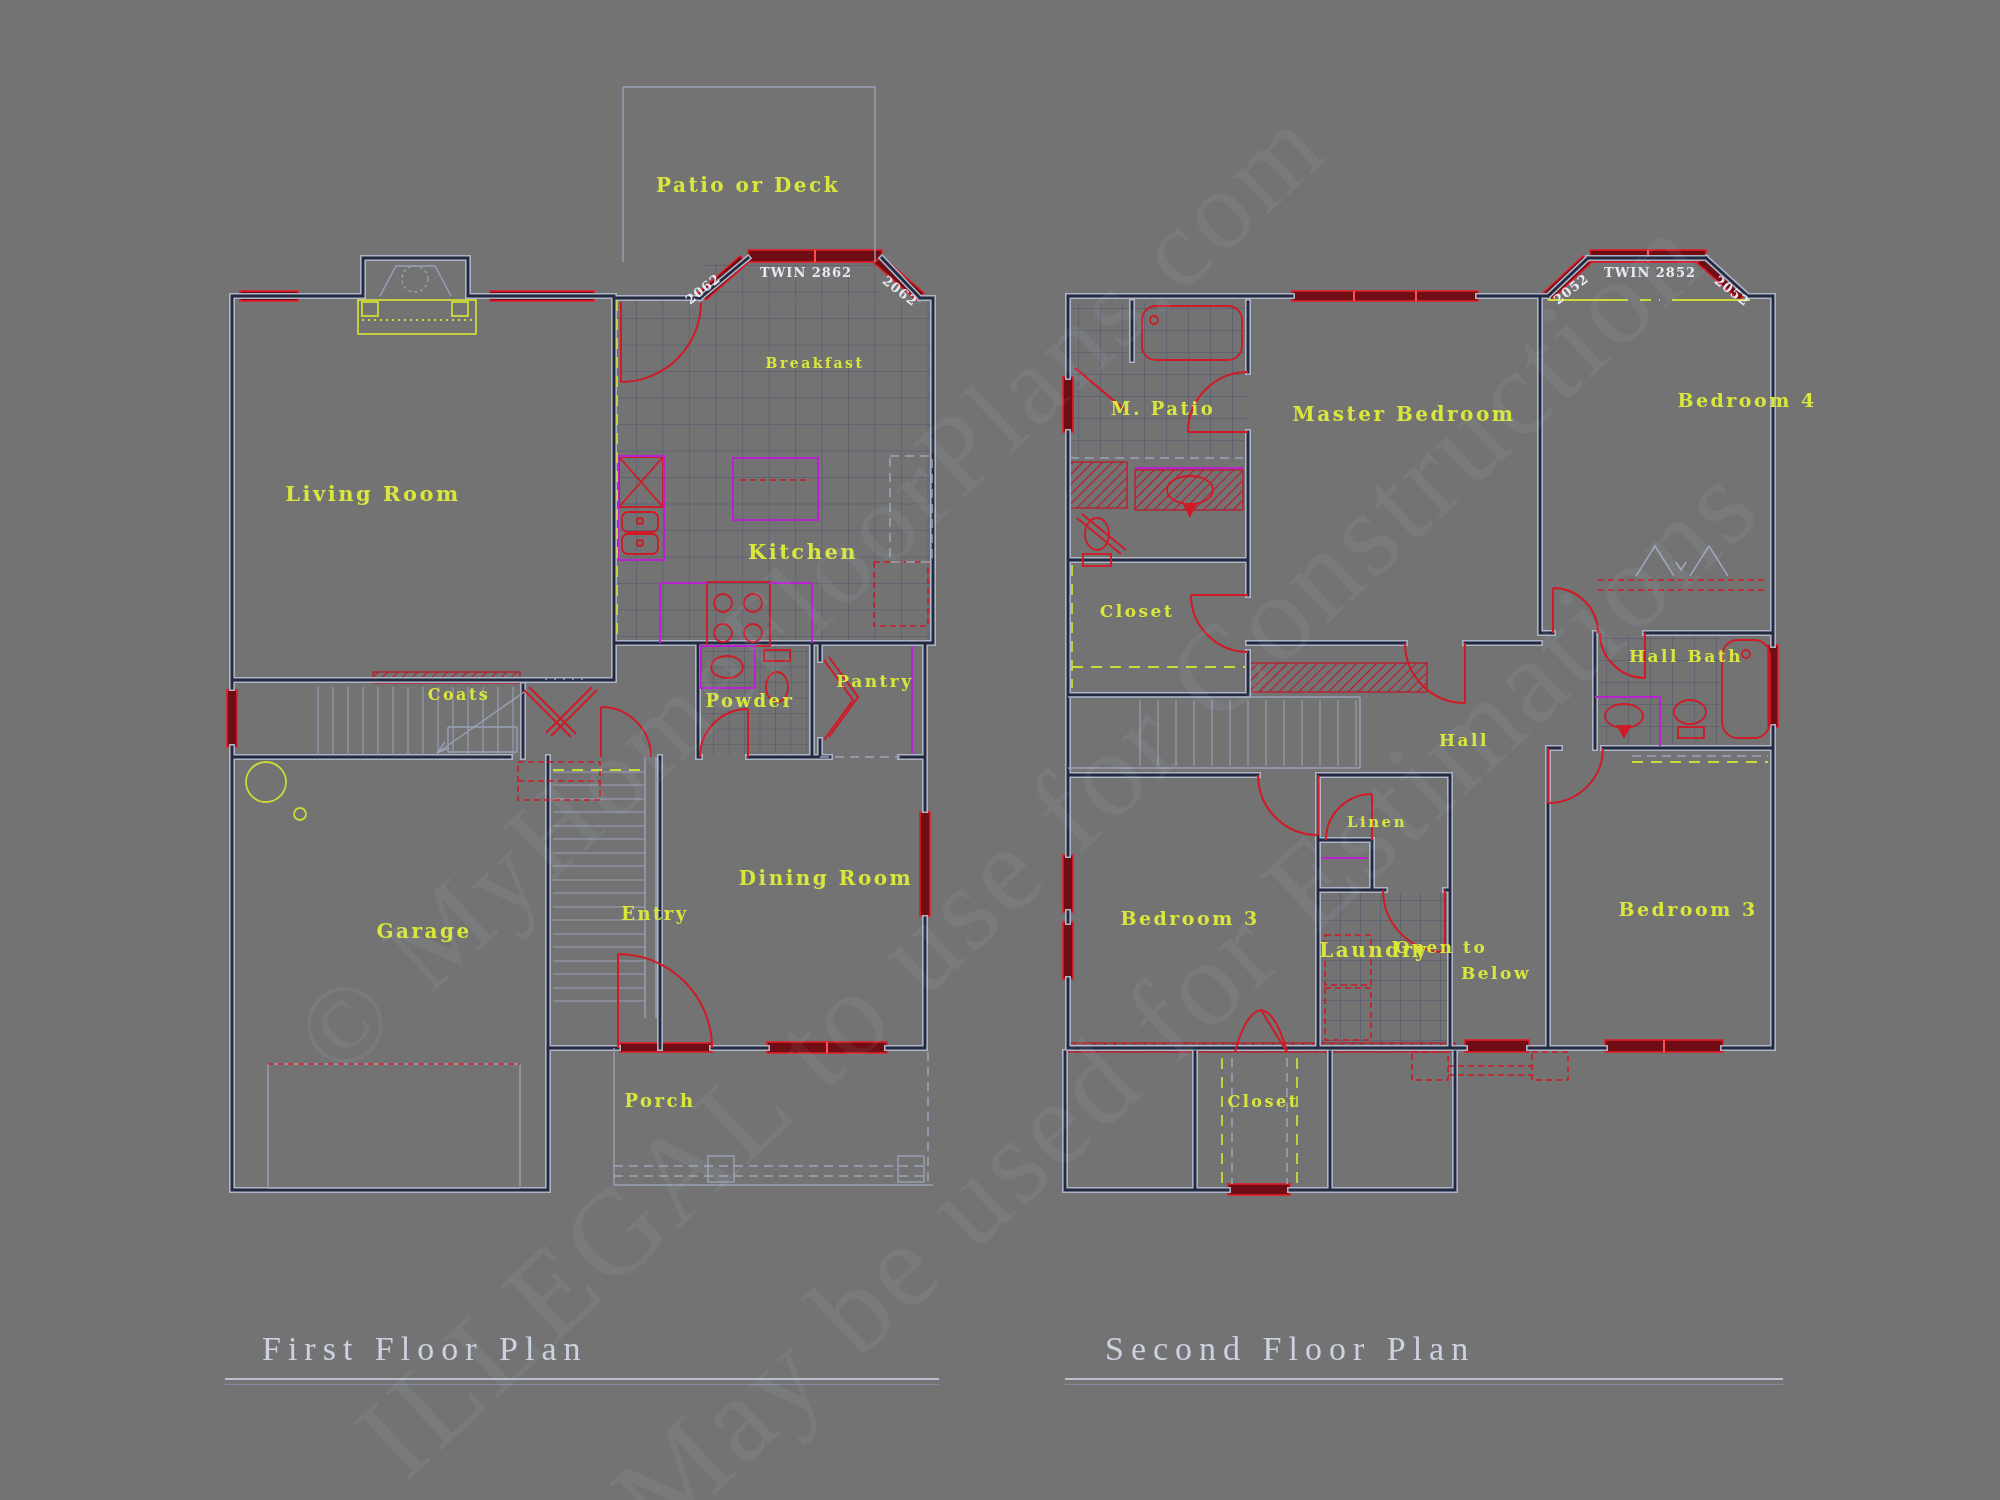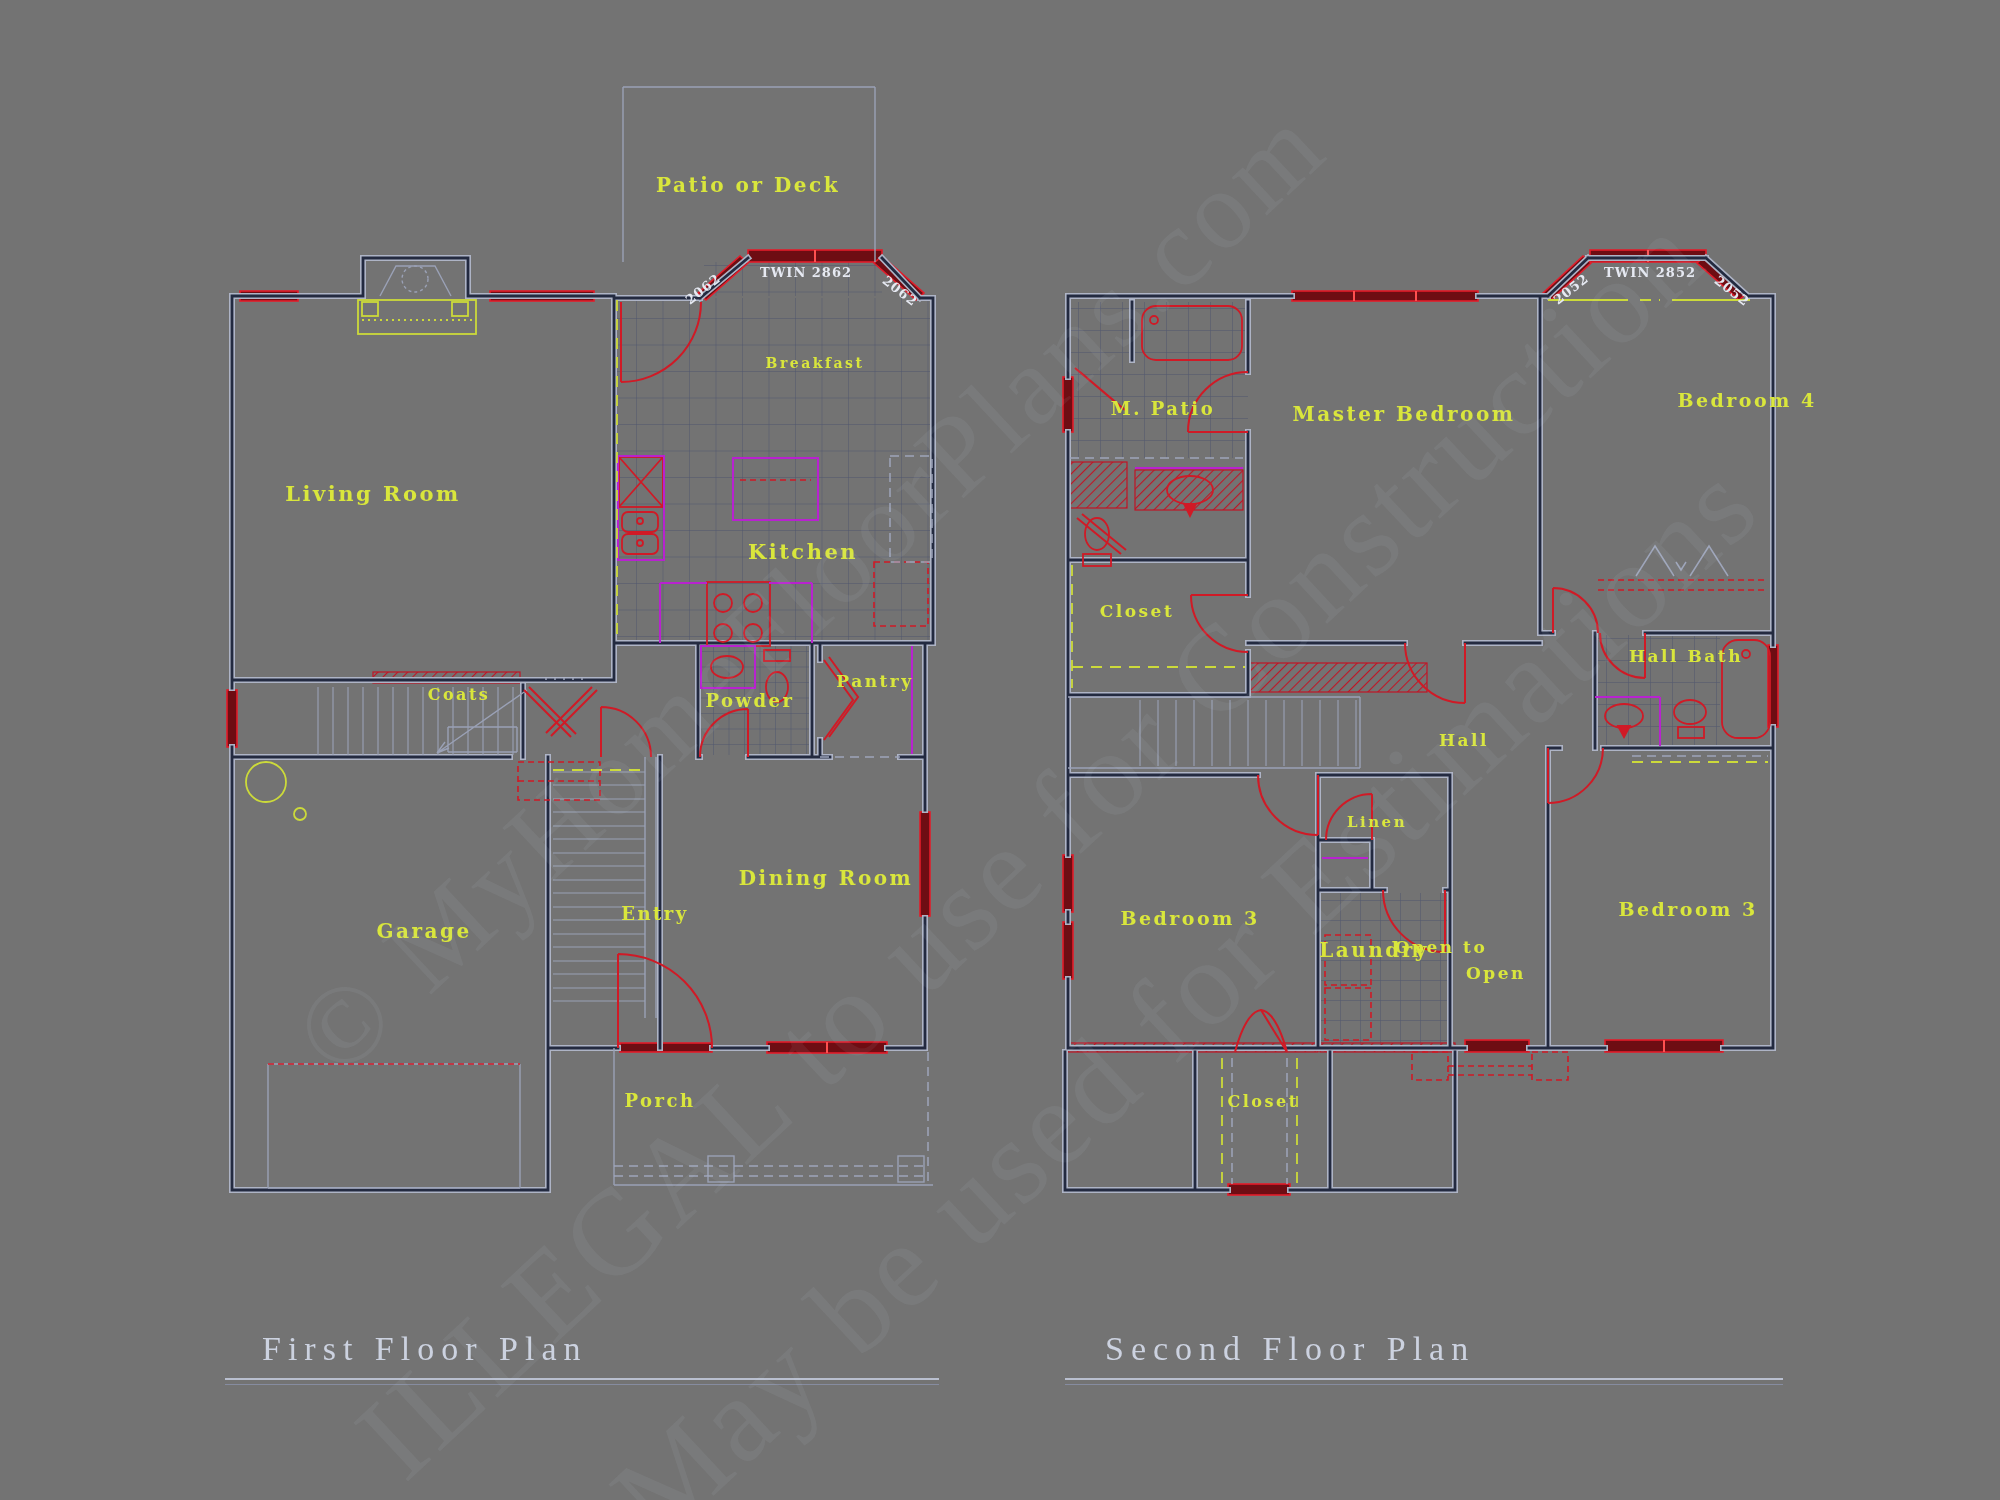--- a/index.html
+++ b/index.html
@@ -211,21 +211,21 @@
 <div class="lbl" style="left:1163px;top:408px;font-size:18px">M. Patio</div>
 <div class="lbl" style="left:1404px;top:414px;font-size:20px">Master Bedroom</div>
 <div class="lbl" style="left:1747px;top:400px;font-size:19px">Bedroom 4</div>
 <div class="lbl" style="left:1137px;top:611px;font-size:17px">Closet</div>
 <div class="lbl" style="left:1686px;top:656px;font-size:17px">Hall Bath</div>
 <div class="lbl" style="left:1464px;top:740px;font-size:17px">Hall</div>
 <div class="lbl" style="left:1377px;top:822px;font-size:15px">Linen</div>
 <div class="lbl" style="left:1190px;top:918px;font-size:19px">Bedroom 3</div>
 <div class="lbl" style="left:1374px;top:950px;font-size:20px">Laundry</div>
 <div class="lbl" style="left:1441px;top:947px;font-size:17px">Open to</div>
-<div class="lbl" style="left:1496px;top:973px;font-size:17px">Open</div>
+<div class="lbl" style="left:1496px;top:973px;font-size:17px">Below</div>
 <div class="lbl" style="left:1688px;top:909px;font-size:19px">Bedroom 3</div>
 <div class="lbl" style="left:1263px;top:1101px;font-size:16px">Closet</div>
 <div class="wlbl" style="left:1650px;top:272px">TWIN 2852</div>
 <div class="wlbl rotL" style="left:1571px;top:289px">2052</div>
 <div class="wlbl rotR" style="left:1732px;top:291px">2052</div>
 
 <div class="plan-title" style="left:262px;top:1330px">First Floor Plan</div>
 <div class="title-rule" style="left:225px;top:1378px;width:714px"></div>
 <div class="plan-title" style="left:1105px;top:1330px">Second Floor Plan</div>
 <div class="title-rule" style="left:1065px;top:1378px;width:718px"></div>

